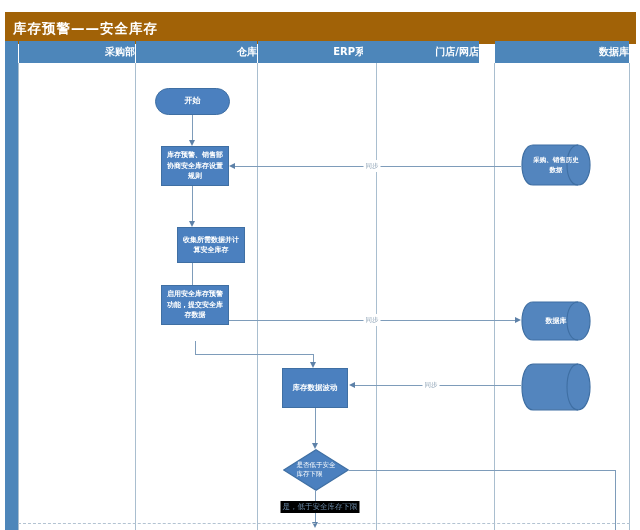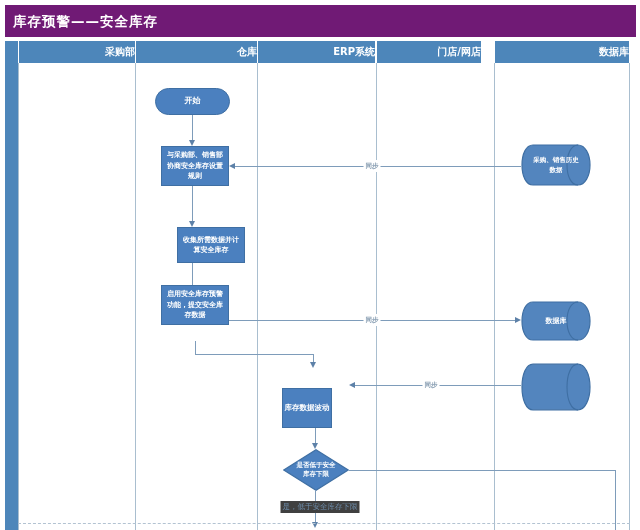--- a/index.html
+++ b/index.html
@@ -3,21 +3,21 @@
 <meta charset="utf-8">
 <style>
   html,body{margin:0;padding:0;}
   body{
     width:640px;height:530px;position:relative;background:#ffffff;
     font-family:"DejaVu Sans",sans-serif;overflow:hidden;
   }
   .abs{position:absolute;}
   
   .title-bar{
-    left:5px;top:5px;width:631px;height:32px;background:#701a75;
+    left:5px;top:12px;width:631px;height:32px;background:#a16207;
     color:#fff;font-size:13.5px;font-weight:bold;line-height:32px;
     padding-left:8px;box-sizing:border-box;letter-spacing:1px;
   }
   
   .pool-bar{left:5px;top:41px;width:13px;height:489px;background:#4d86ba;}
   
   .lane-head{
     top:41px;height:22px;background:#4d86ba;color:#fff;
     font-size:10px;font-weight:bold;text-align:right;line-height:22px;
   }
@@ -35,53 +35,53 @@
   .cyl{display:flex;align-items:center;justify-content:center;}
   .cyl svg{position:absolute;left:0;top:0;width:100%;height:100%;}
   .cyl .cyl-label{
     position:relative;color:#fff;font-size:6.5px;font-weight:bold;
     line-height:10px;text-align:center;white-space:pre-line;z-index:1;
   }
   
   .diamond{display:flex;align-items:center;justify-content:center;}
   .diamond svg{position:absolute;left:0;top:0;width:100%;height:100%;}
   .diamond .dia-label{
-    position:relative;color:#fff;font-size:6.5px;font-weight:bold;
-    line-height:9.5px;text-align:center;white-space:pre-line;z-index:1;
+    position:relative;color:#fff;font-size:6.5px;font-weight:normal;
+    line-height:9.5px;white-space:pre-line;z-index:1;
   }
   
   .ln{background:#7e9cba;}
   .ah-down{width:0;height:0;border-left:3.5px solid transparent;
     border-right:3.5px solid transparent;border-top:6px solid #5d81a8;}
   .ah-left{width:0;height:0;border-top:3.5px solid transparent;
     border-bottom:3.5px solid transparent;border-right:6px solid #5d81a8;}
   .ah-right{width:0;height:0;border-top:3.5px solid transparent;
     border-bottom:3.5px solid transparent;border-left:6px solid #5d81a8;}
   
   .sync{
     background:#fff;color:#8ba0b4;font-size:6.5px;line-height:12px;
-    padding:0 2px;transform:translate(-50%,-50%);white-space:nowrap;font-weight:bold;
+    padding:0 2px;transform:translate(-50%,-50%);white-space:nowrap;
   }
   .branch-label{
-    background:#404040;color:#6f8fae;font-size:7.5px;line-height:12px;
+    background:#000000;color:#6f8fae;font-size:7.5px;line-height:12px;
     padding:0 2px;transform:translate(-50%,-50%);white-space:nowrap;
   }
   .dashed{left:18px;top:523px;width:612px;height:0;border-top:1px dashed #b3c3d2;}
 </style>
 </head>
 <body>
 
 <div class="abs title-bar">库存预警——安全库存</div>
 
 <div class="abs pool-bar"></div>
 
 <div class="abs lane-head" style="left:19px;width:116px;">采购部</div>
 <div class="abs lane-head" style="left:136px;width:121px;">仓库</div>
 <div class="abs lane-head" style="left:258px;width:117px;">ERP系统</div>
-<div class="abs lane-head" style="left:377px;width:104px;">门店/网店</div>
+<div class="abs lane-head" style="left:363px;width:116px;">门店/网店</div>
 <div class="abs lane-head" style="left:495px;width:134px;">数据库</div>
 
 <div class="abs lane-line" style="left:18px;"></div>
 <div class="abs lane-line" style="left:135px;"></div>
 <div class="abs lane-line" style="left:257px;"></div>
 <div class="abs lane-line" style="left:376px;"></div>
 <div class="abs lane-line" style="left:494px;"></div>
 <div class="abs lane-line" style="left:629px;"></div>
 
 <div class="abs ln" style="left:192px;top:115px;width:1px;height:26px;"></div>
@@ -111,32 +111,32 @@
 <div class="abs ah-down" style="left:312px;top:443px;"></div>
 
 <div class="abs ln" style="left:315px;top:491px;width:1px;height:31px;"></div>
 <div class="abs ah-down" style="left:312px;top:522px;"></div>
 
 <div class="abs ln" style="left:349px;top:470px;width:267px;height:1px;"></div>
 <div class="abs ln" style="left:615px;top:470px;width:1px;height:60px;"></div>
 
 <div class="abs node pill" style="left:155px;top:88px;width:75px;height:27px;"><span>开始</span></div>
 
-<div class="abs node" style="left:161px;top:146px;width:68px;height:40px;"><span>与采购部、销售部
+<div class="abs node" style="left:161px;top:146px;width:68px;height:40px;"><span>库存预警、销售部
 协商安全库存设置
 规则</span></div>
 
 <div class="abs node" style="left:161px;top:227px;width:68px;height:36px;margin-left:16px;"><span>收集所需数据并计
 算安全库存</span></div>
 
 <div class="abs node" style="left:161px;top:285px;width:68px;height:40px;"><span>启用安全库存预警
 功能，提交安全库
 存数据</span></div>
 
-<div class="abs node" style="left:282px;top:388px;width:50px;height:40px;font-size:7.5px;"><span>库存数据波动</span></div>
+<div class="abs node" style="left:282px;top:368px;width:66px;height:40px;font-size:7.5px;"><span>库存数据波动</span></div>
 
 <div class="abs diamond" style="left:283px;top:449px;width:66px;height:42px;">
   <svg viewBox="0 0 66 42" preserveAspectRatio="none">
     <polygon points="33,0.8 65.2,21 33,41.2 0.8,21" fill="#4b80bf" stroke="#3f6fa3" stroke-width="1.2"></polygon>
   </svg>
   <div class="dia-label">是否低于安全
 库存下限</div>
 </div>
 
 <div class="abs cyl" style="left:521px;top:144px;width:70px;height:42px;">

